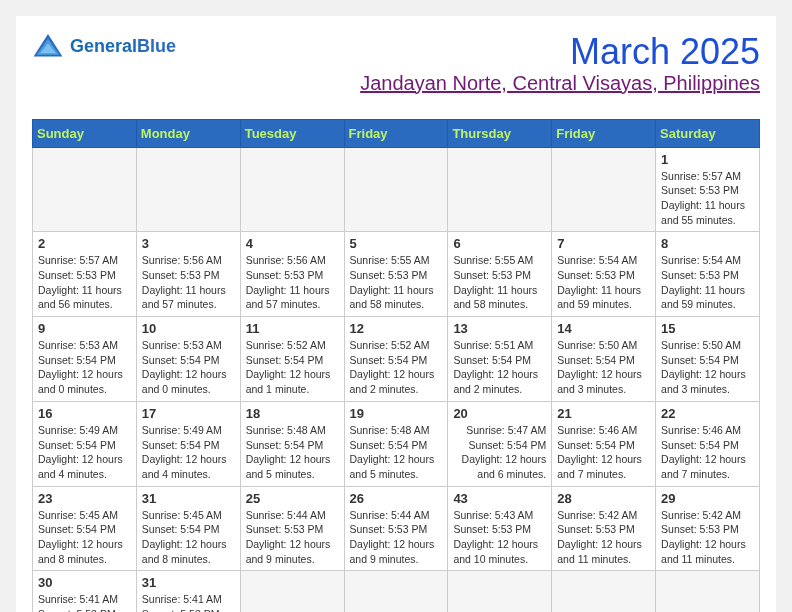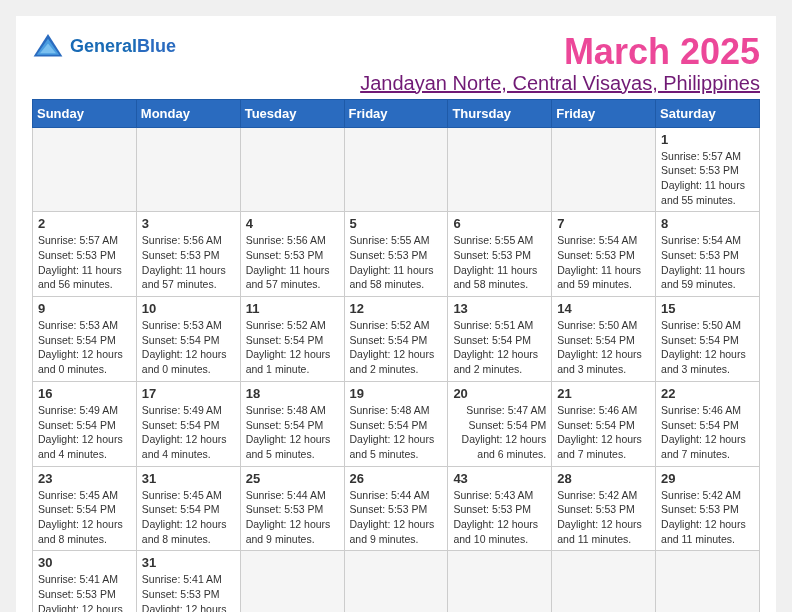--- a/index.html
+++ b/index.html
@@ -13,21 +13,21 @@
     .page {
       background: #fff;
       width: 760px;
       margin: 0 auto;
       padding: 16px;
     }
     .header {
       display: flex;
       justify-content: space-between;
       align-items: flex-start;
-      margin-bottom: 4px;
+      margin-bottom: 24px;
     }
     .logo {
       display: flex;
       align-items: center;
       gap: 6px;
     }
     .logo-text {
       font-size: 18px;
       font-weight: normal;
       color: #333;
@@ -38,37 +38,37 @@
     }
     .logo-icon {
       width: 32px;
       height: 28px;
     }
     .title-block {
       text-align: right;
     }
     .month-title {
       font-size: 36px;
-      font-weight: bold;
-      color: #ec4899;
+      font-weight: normal;
+      color: #1d4ed8;
       line-height: 1.1;
     }
     .subtitle {
       font-size: 20px;
       color: #701a75;
       text-decoration: underline;
     }
     .calendar {
       width: 100%;
       border-collapse: collapse;
       border: 1px solid #ccc;
     }
     .calendar th {
       background: #2a6bbf;
-      color: #ffffff;
+      color: #bef264;
       font-size: 13px;
       font-weight: bold;
       padding: 6px 4px;
       border: 1px solid #1e5aa8;
       text-align: left;
     }
     .calendar td {
       border: 1px solid #ccc;
       vertical-align: top;
       padding: 4px 5px;

